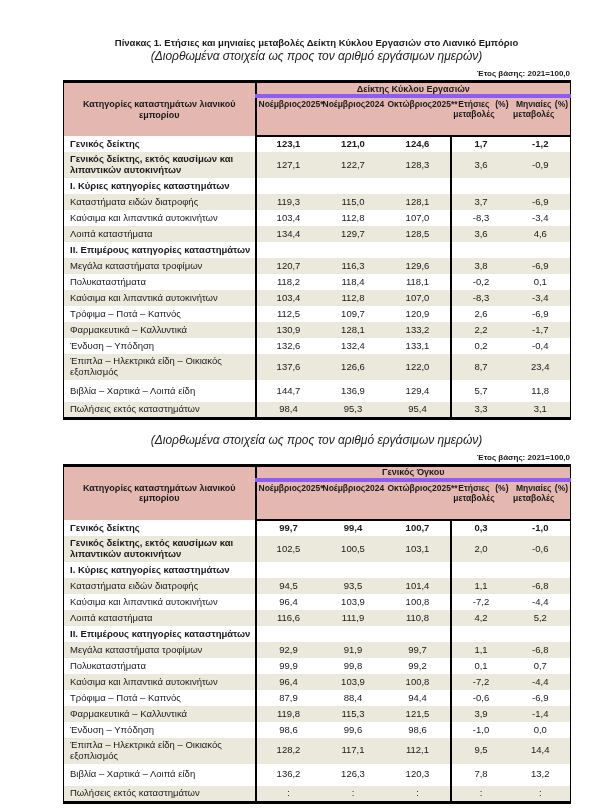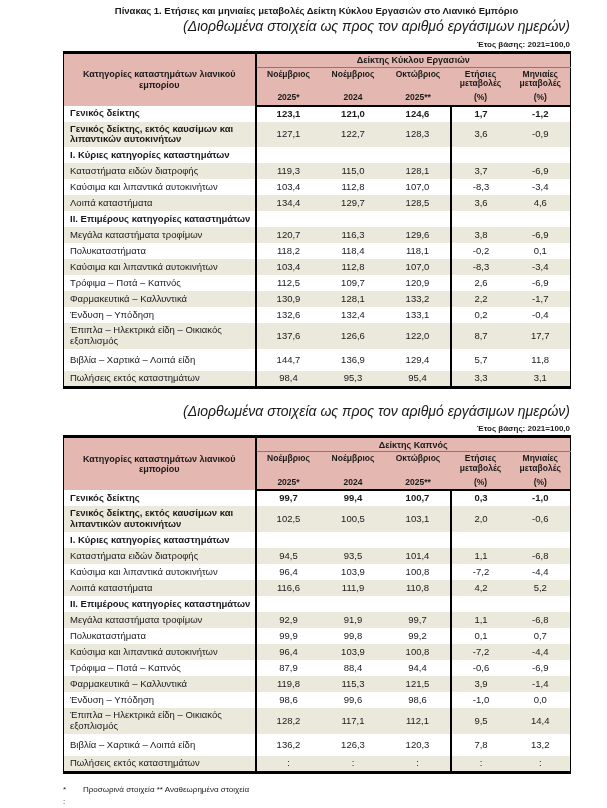--- a/index.html
+++ b/index.html
@@ -4,44 +4,44 @@
 <style>
   * { margin:0; padding:0; box-sizing:border-box; }
   html,body { background:#ffffff; }
   body {
     width:607px; height:808px; overflow:hidden;
     font-family:"Liberation Sans", sans-serif;
     color:#1a1a1a;
     padding-top:5px;
   }
   .content { width:507px; margin-left:63px; }
-  .tbl-title { font-size:9.5px; font-weight:bold; text-align:center; line-height:1.3; }
-  .tbl-sub   { font-size:14px; font-style:italic; text-align:right; line-height:1.3; }
+  .tbl-title { font-size:9.5px; font-weight:bold; text-align:center; line-height:1.3;margin-top:32px; }
+  .tbl-sub   { font-size:12px; font-style:italic; text-align:center; line-height:1.3; }
   .base-year { font-size:8px; font-weight:bold; text-align:right; margin:4px 0 2px 0; }
   table.tbl {
     border-collapse:collapse; table-layout:fixed; width:507px;
     border-left:1px solid #000; border-right:1px solid #000;
     border-top:3px solid #000; border-bottom:3px solid #000;
   }
   col.c-cat { width:192px; }
   col.c-m   { width:65px; }
   col.c-ch  { width:60px; }
   th, td { font-size:9.5px; line-height:1.15; vertical-align:middle; }
   .cat-head {
     background:var(--pink); border-right:2px solid #000;
     font-weight:bold; text-align:center; font-size:9px; padding:2px 8px;
   }
   .group-head {
-    background:var(--pink); border-bottom:1px solid #8b5cf6;
+    background:var(--pink); border-bottom:4px solid #8b5cf6;
     font-weight:bold; text-align:center; font-size:9px; height:15px;
   }
   .col-head { background:var(--pink); font-weight:bold; font-size:8.5px; padding:2px 2px; }
   .col-head .stack {
-    height:33px; display:flex; flex-direction:column;
-    justify-content:space-between; align-items:center; text-align:center;
+    height:33px; display:flex; flex-direction:row;
+    justify-content:space-between; text-align:center;
   }
   thead tr.cols th { border-bottom:2px solid #000; }
   td.cat { text-align:left; padding:2px 4px 2px 6px; border-right:2px solid #000; }
   td.val { text-align:center; padding:2px 2px; }
   td.thick-left { border-left:2px solid #000; }
   tr.shaded { background:var(--beige); }
   tr.body-row { height:16px; }
   tr.tall { height:22px;margin-left:46px; }
   tr.bold-row td { font-weight:bold; }
   td.bold-label { font-weight:bold; }
@@ -211,21 +211,21 @@
             <td class="val">133,1</td>
             <td class="val thick-left">0,2</td>
             <td class="val">-0,4</td>
           </tr>
           <tr class="body-row shaded tall">
             <td class="cat">Έπιπλα – Ηλεκτρικά είδη – Οικιακός εξοπλισμός</td>
             <td class="val">137,6</td>
             <td class="val">126,6</td>
             <td class="val">122,0</td>
             <td class="val thick-left">8,7</td>
-            <td class="val">17,7</td>
+            <td class="val">23,4</td>
           </tr>
           <tr class="body-row tall">
             <td class="cat">Βιβλία – Χαρτικά – Λοιπά είδη</td>
             <td class="val">144,7</td>
             <td class="val">136,9</td>
             <td class="val">129,4</td>
             <td class="val thick-left">5,7</td>
             <td class="val">11,8</td>
           </tr>
           <tr class="body-row shaded">
@@ -248,21 +248,21 @@
           <col class="c-cat">
           <col class="c-m">
           <col class="c-m">
           <col class="c-m">
           <col class="c-ch">
           <col class="c-ch">
         </colgroup>
         <thead>
           <tr>
             <th class="cat-head" rowspan="2">Κατηγορίες καταστημάτων λιανικού εμπορίου</th>
-            <th class="group-head" colspan="5">Δείκτης Καπνός</th>
+            <th class="group-head" colspan="5">Γενικός Όγκου</th>
           </tr>
           <tr class="cols">
             <th class="col-head">
               <div class="stack">
                 <span>Νοέμβριος</span>
                 <span>2025*</span>
               </div>
             </th>
             <th class="col-head">
               <div class="stack">

